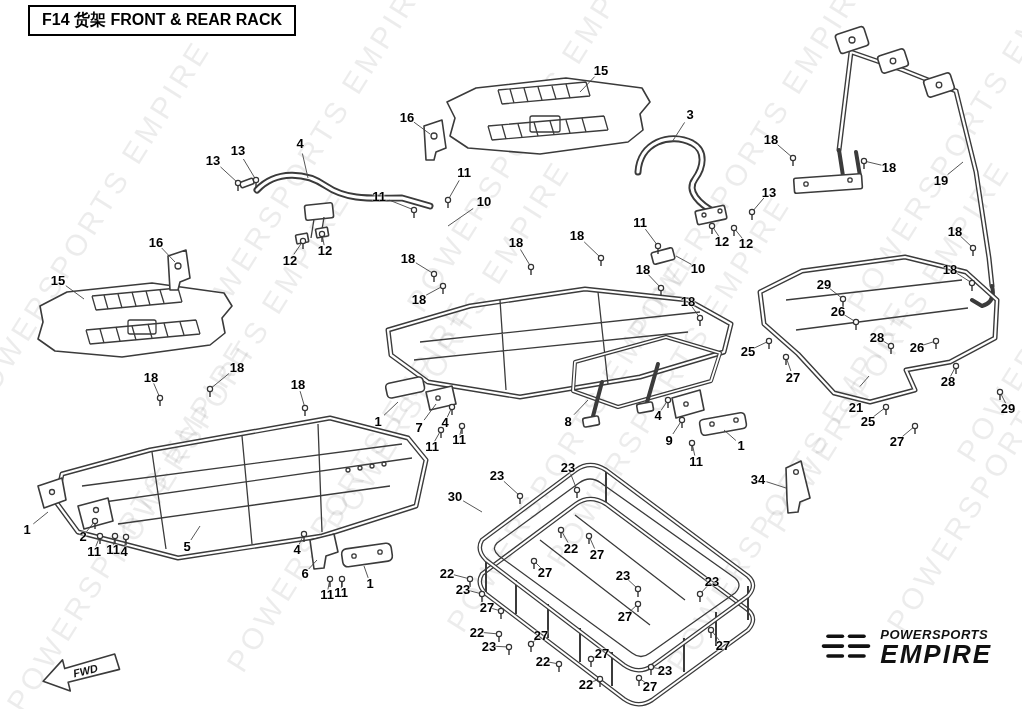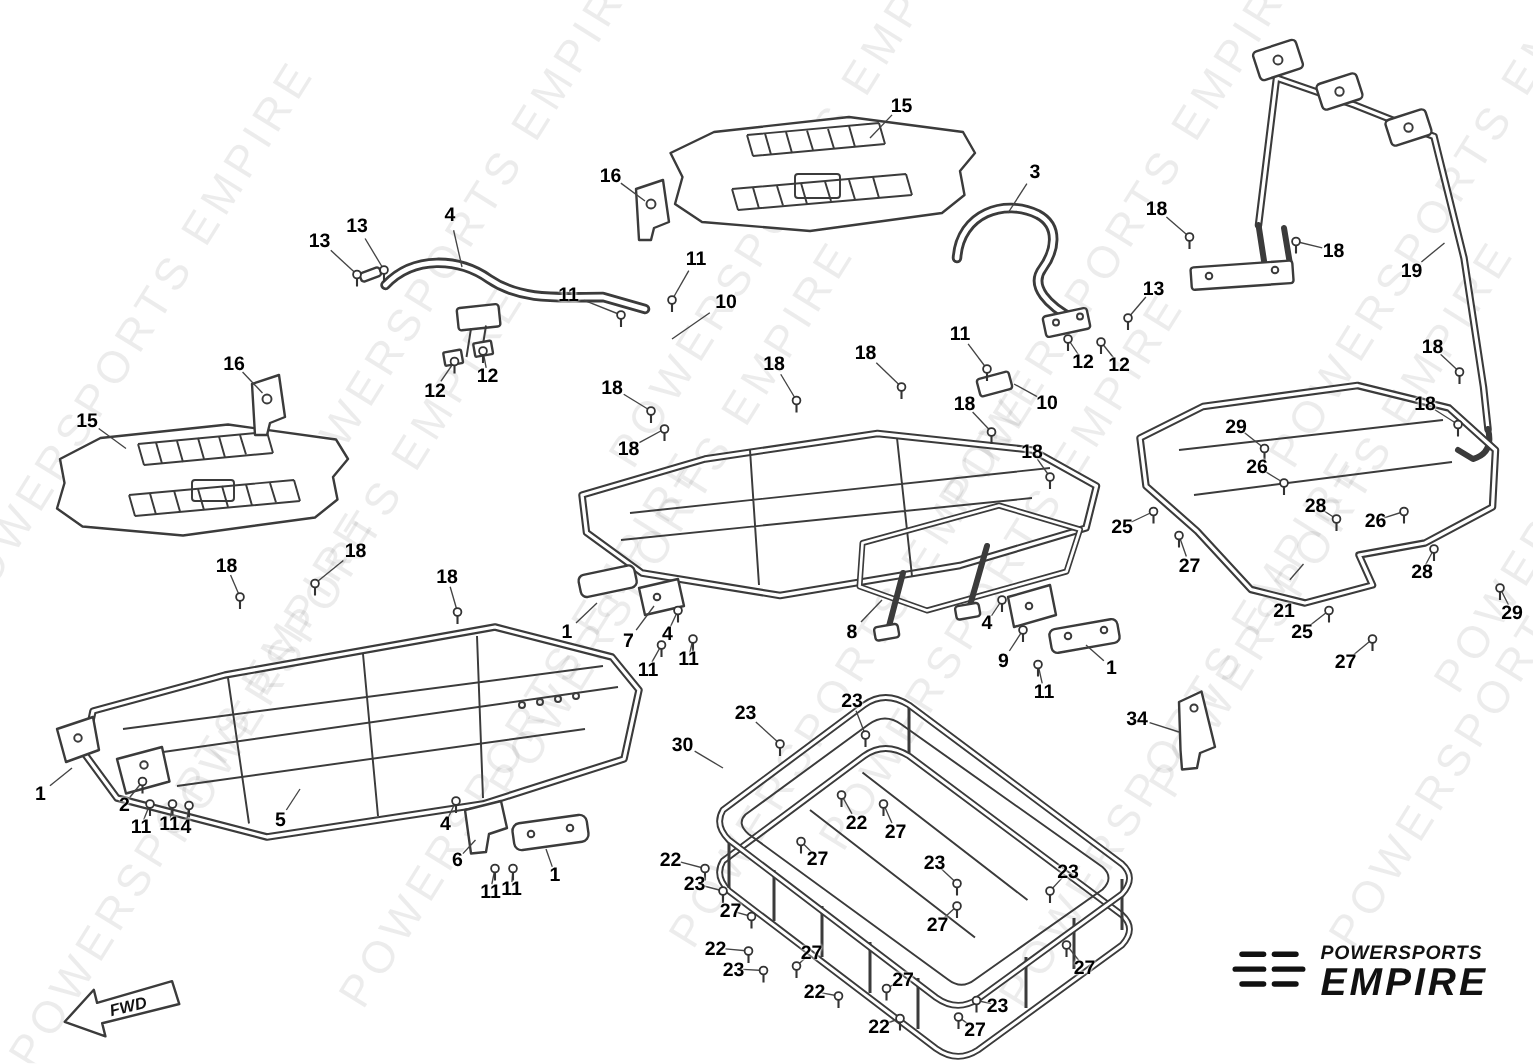--- a/index.html
+++ b/index.html
@@ -607,20 +607,23 @@
       <div class="callout" style="left: 113px; top: 549px;">11</div>
       <div class="callout" style="left: 124px; top: 551px;">4</div>
       <div class="callout" style="left: 187px; top: 546px;">5</div>
       <div class="callout" style="left: 297px; top: 549px;">4</div>
       <div class="callout" style="left: 305px; top: 573px;">6</div>
       <div class="callout" style="left: 327px; top: 594px;">11</div>
       <div class="callout" style="left: 341px; top: 592px;">11</div>
       <div class="callout" style="left: 370px; top: 583px;">1</div>
     </div>
 
+  <div class="title-box">
+    <span>F14 货架 FRONT &amp; REAR RACK</span>
+  </div>
 
   <div class="logo">
     <svg width="54" height="40" viewBox="0 0 60 44">
       <g stroke="#111" stroke-width="4" stroke-linecap="round" fill="none">
         <path d="M26,10 H10"></path>
           <path d="M26,21 H5"></path>
           <path d="M26,32 H10"></path>
         <path d="M34,10 H50"></path>
           <path d="M34,21 H55"></path>
           <path d="M34,32 H50"></path>

